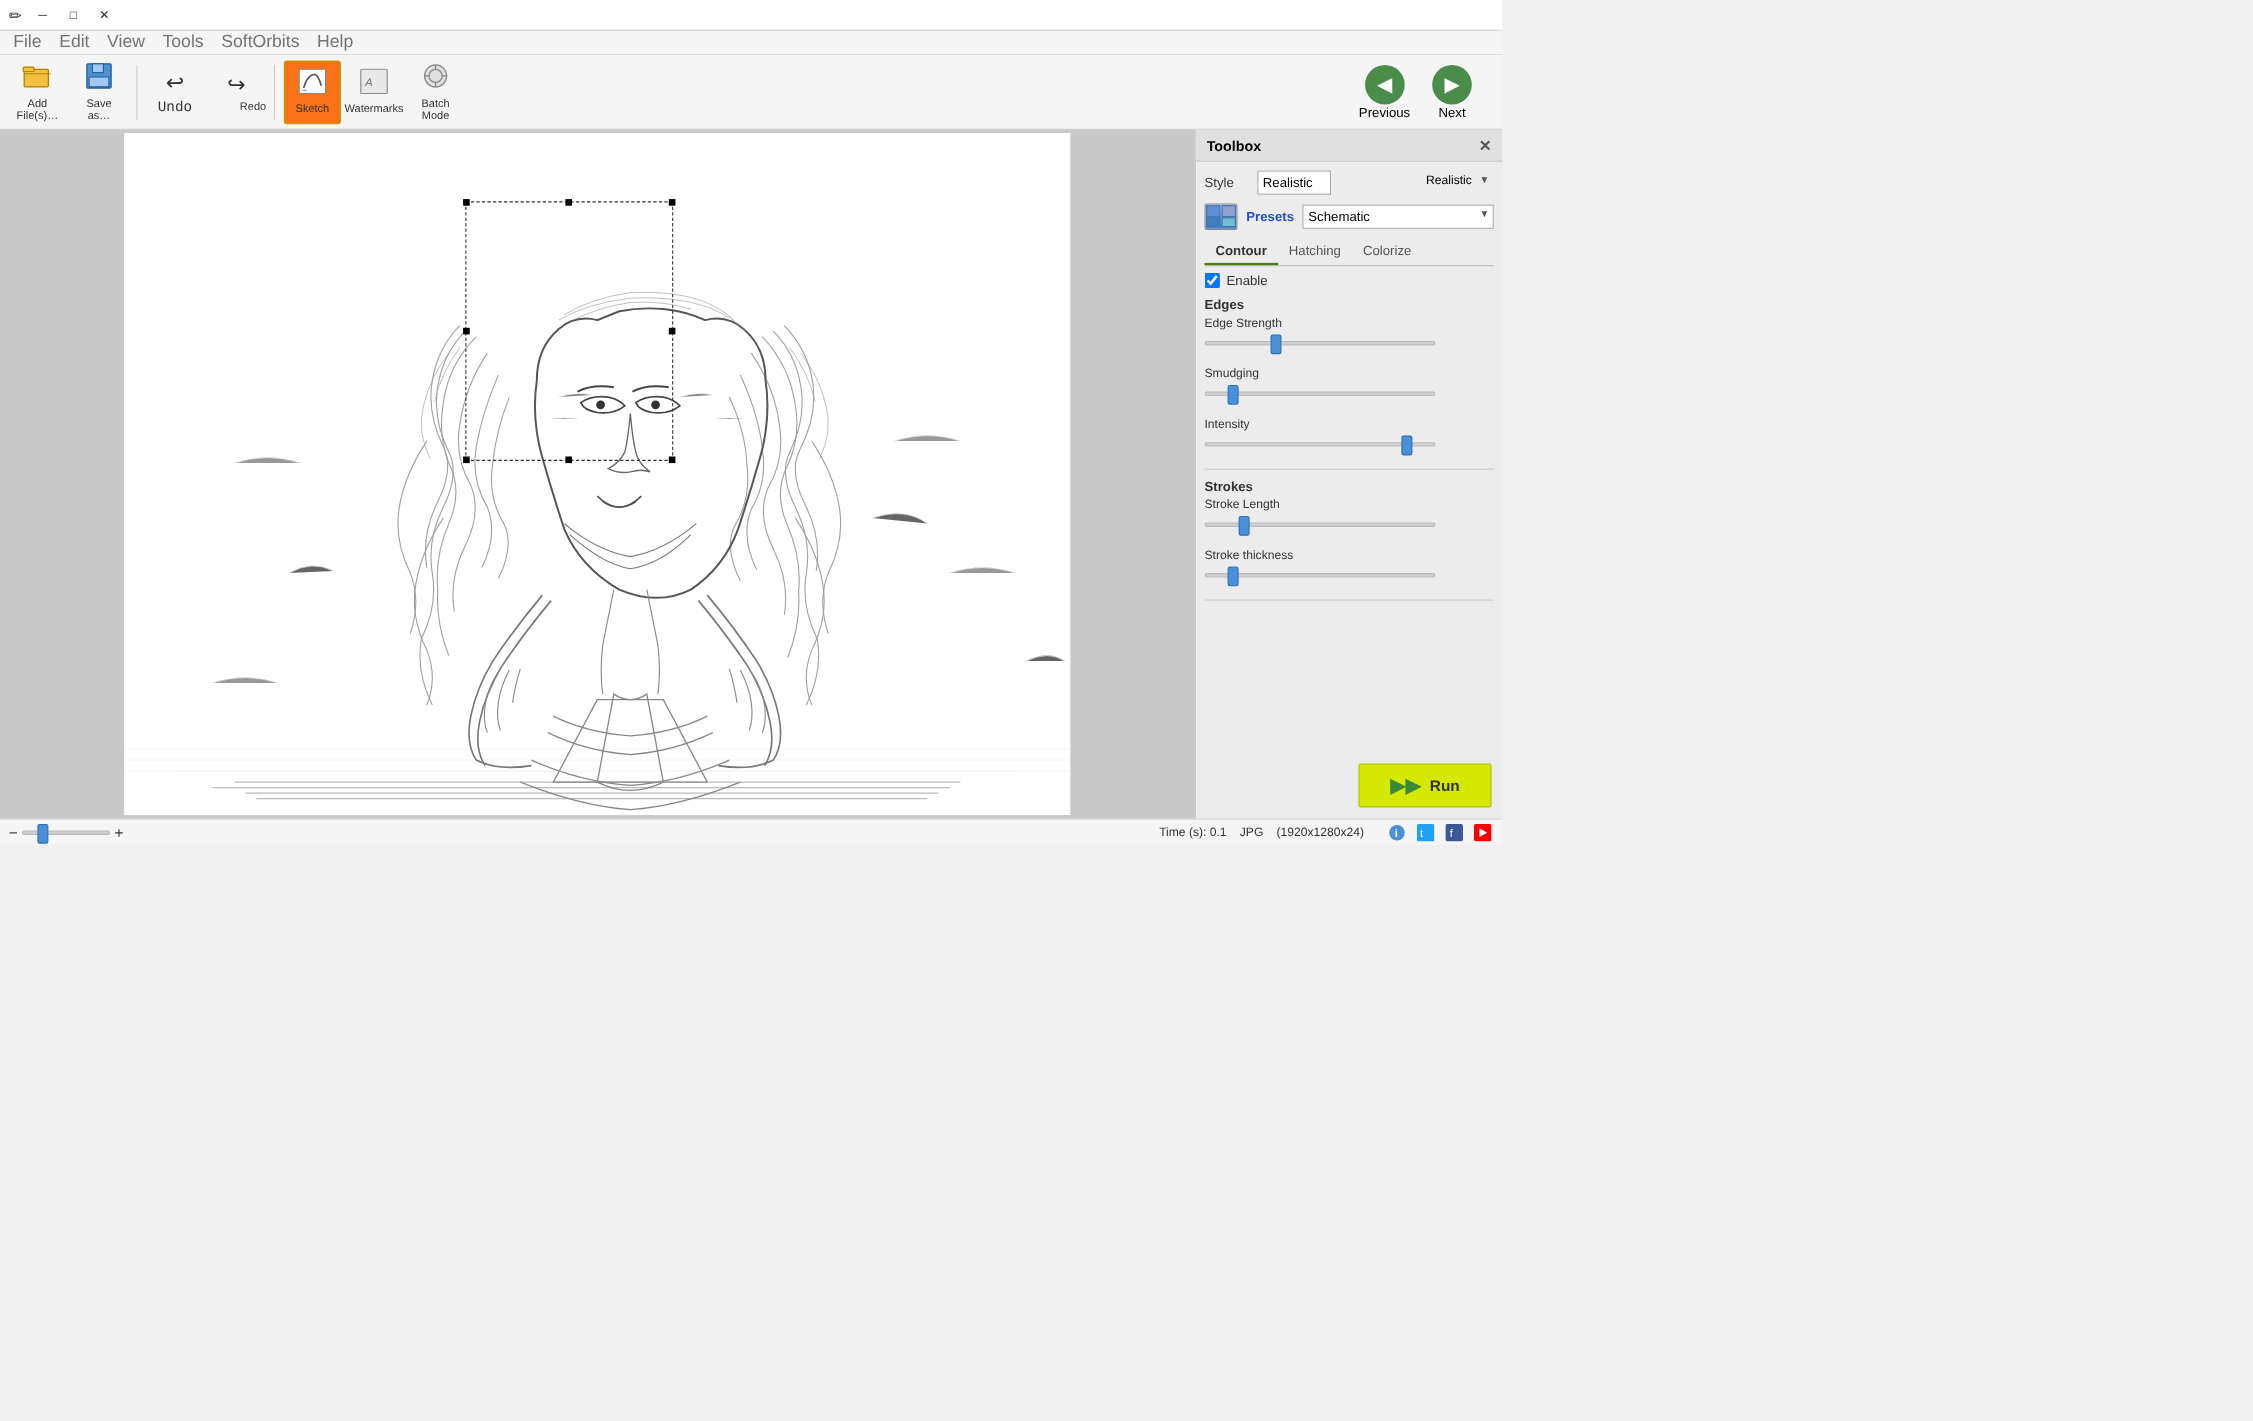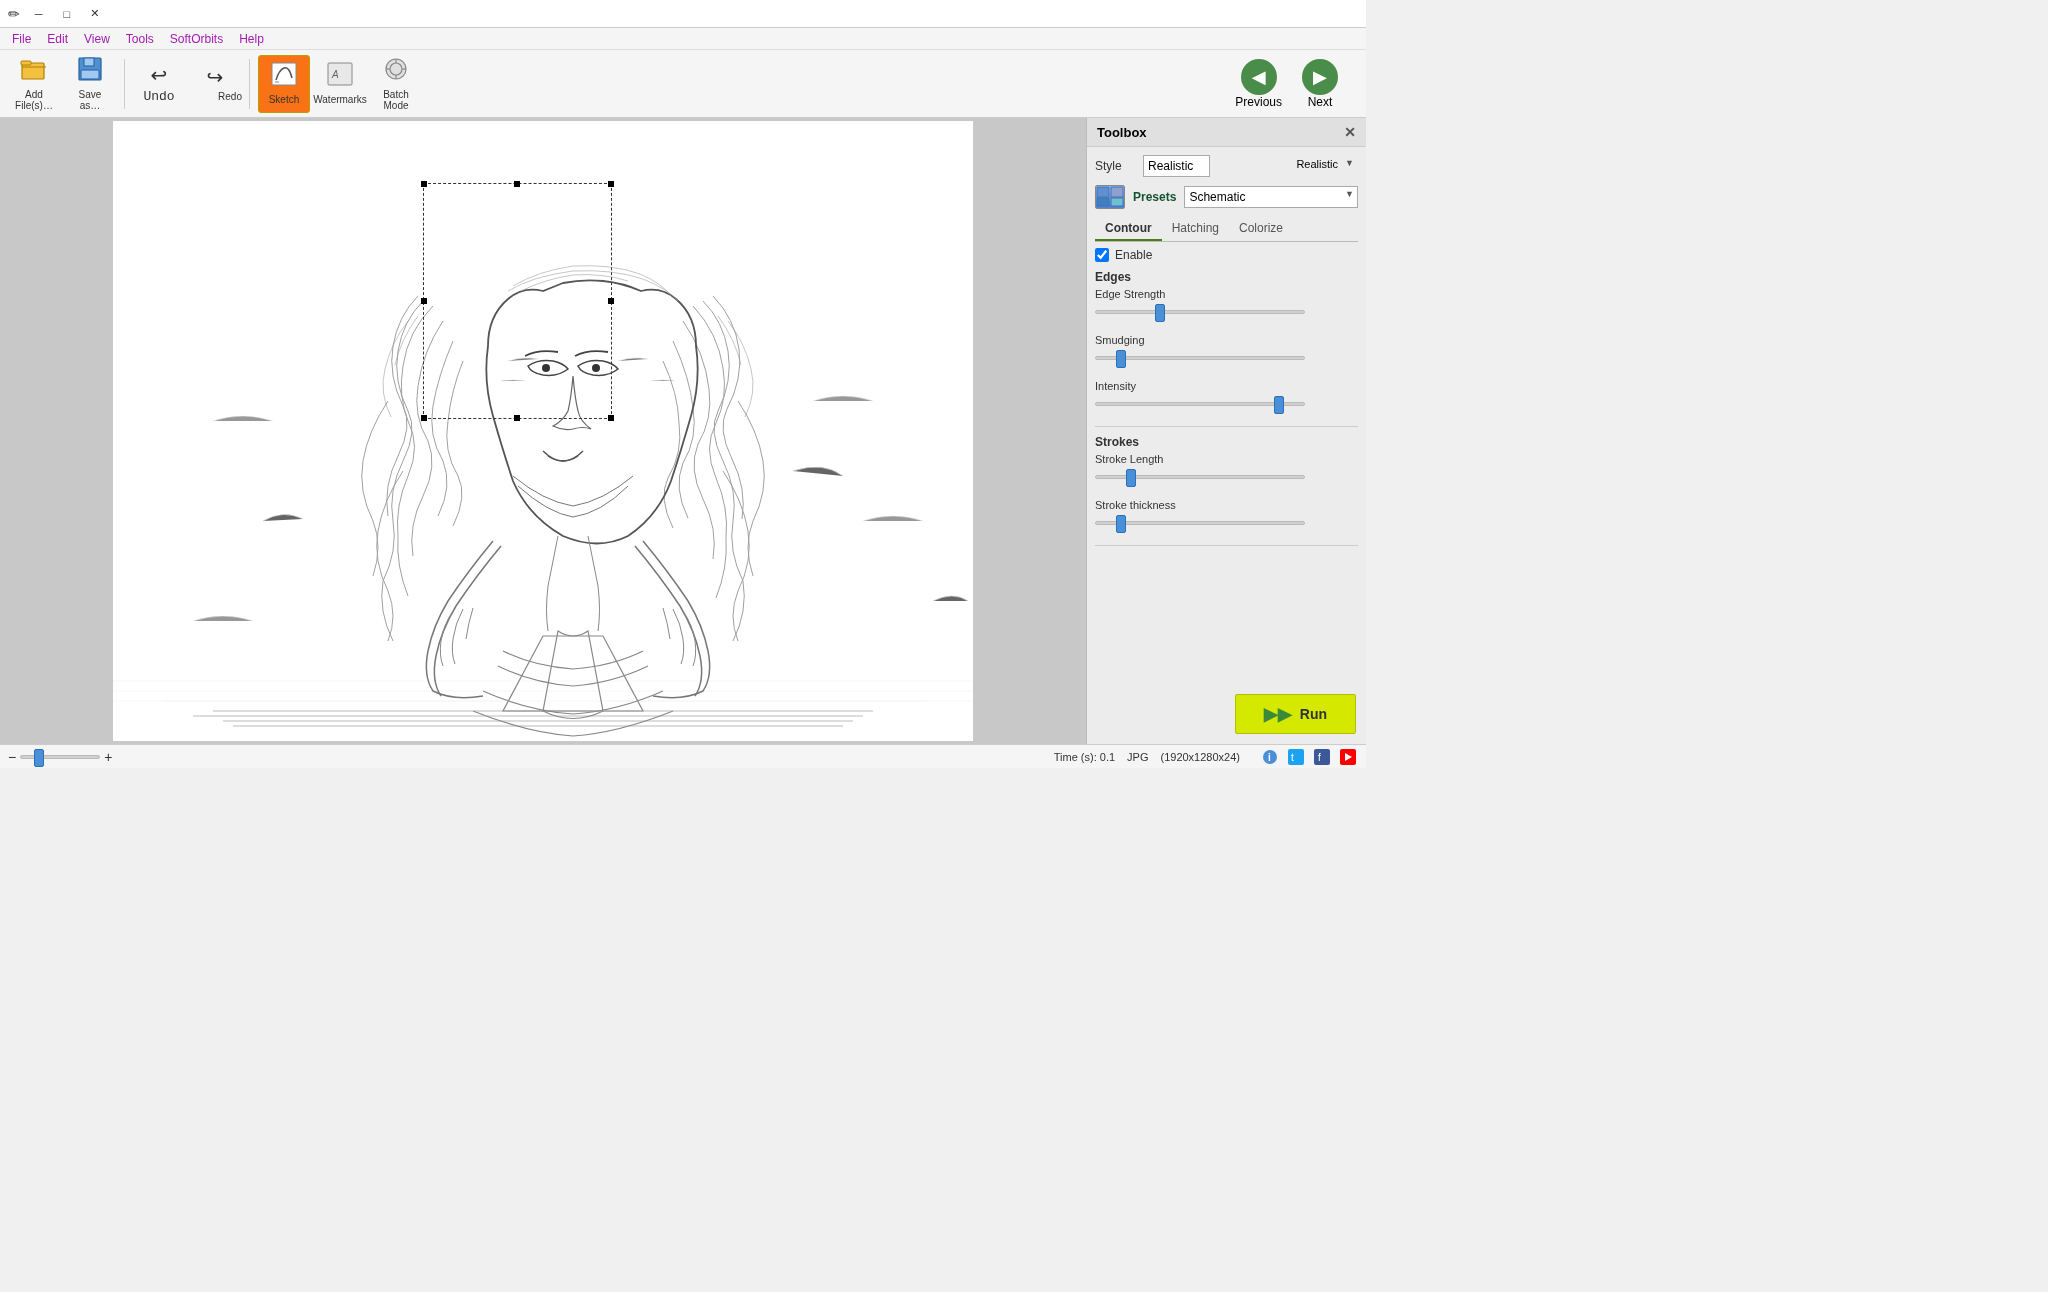--- a/index.html
+++ b/index.html
@@ -30,22 +30,22 @@
       background: #f5f5f5;
       border-bottom: 1px solid #ddd;
       height: 22px;
       display: flex;
       align-items: center;
       padding: 0 4px;
     }
     .menu-item {
       padding: 2px 8px;
       cursor: pointer;
-      font-size: 12px;
-      color: #a21caf;
+      font-size: 16px;
+      color: #737373;
     }
 
     
     #toolbar {
       background: #f5f5f5;
       border-bottom: 1px solid #ccc;
       height: 68px;
       display: flex;
       align-items: center;
       padding: 4px 8px;
@@ -202,21 +202,21 @@
       pointer-events: none;
     }
 
     
     .presets-row {
       display: flex;
       align-items: center;
       margin-bottom: 8px;
       gap: 8px;
     }
-    .presets-label { font-size: 12px; font-weight: bold; color: #14532d; }
+    .presets-label { font-size: 12px; font-weight: bold; color: #1d4ed8; }
     .presets-icon {
       width: 30px; height: 24px;
       background: linear-gradient(to bottom, #a0d0ff, #5080d0);
       border: 1px solid #888;
       border-radius: 2px;
       display: flex; align-items: center; justify-content: center;
     }
 
     
     .tabs-row {

